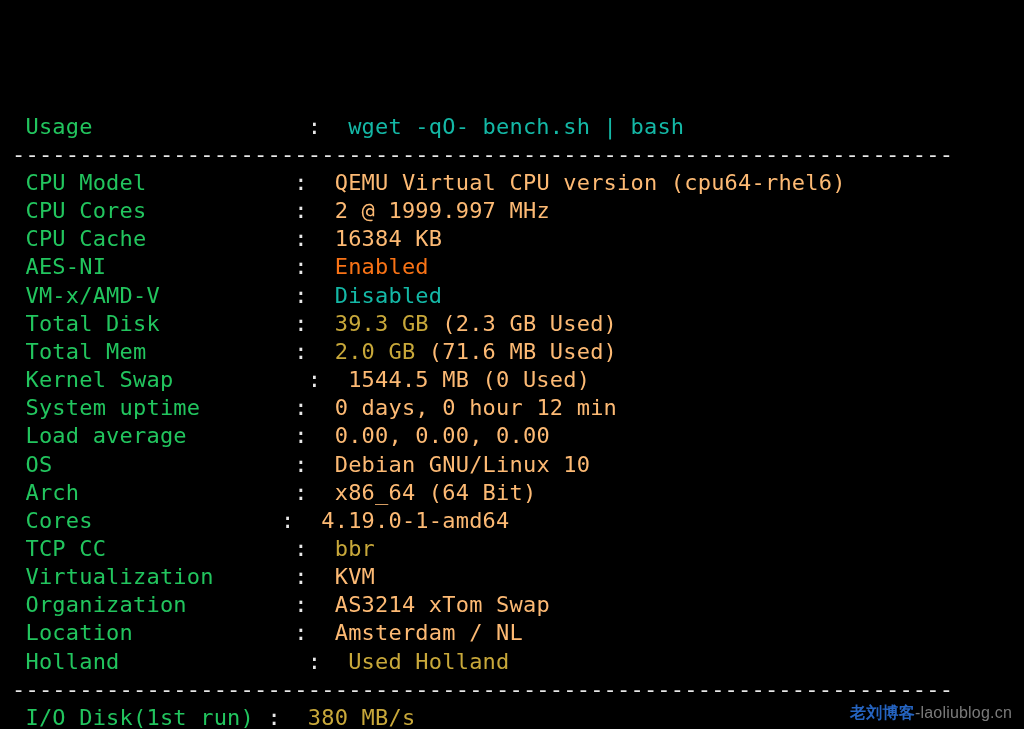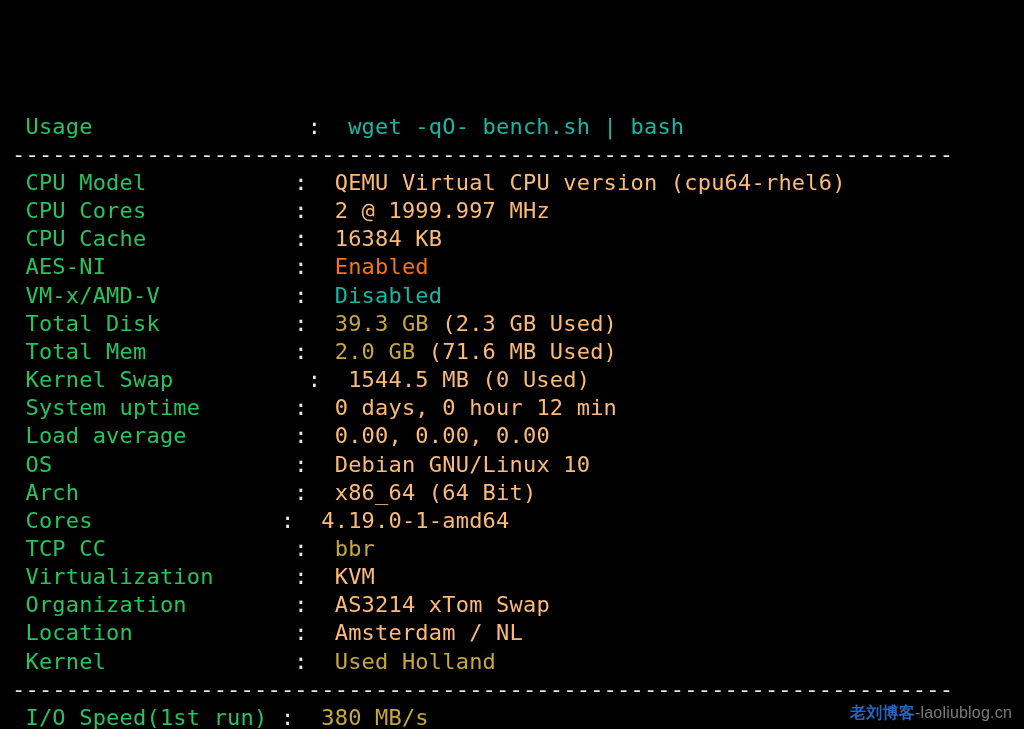--- a/index.html
+++ b/index.html
@@ -53,23 +53,23 @@
 <span class="lbl"> Kernel Swap          </span><span class="col">:  </span><span class="cyan">1544.5 MB (0 Used)</span>
 <span class="lbl"> System uptime       </span><span class="col">:  </span><span class="cyan">0 days, 0 hour 12 min</span>
 <span class="lbl"> Load average        </span><span class="col">:  </span><span class="cyan">0.00, 0.00, 0.00</span>
 <span class="lbl"> OS                  </span><span class="col">:  </span><span class="cyan">Debian GNU/Linux 10</span>
 <span class="lbl"> Arch                </span><span class="col">:  </span><span class="cyan">x86_64 (64 Bit)</span>
 <span class="lbl"> Cores              </span><span class="col">:  </span><span class="cyan">4.19.0-1-amd64</span>
 <span class="lbl"> TCP CC              </span><span class="col">:  </span><span class="gold">bbr</span>
 <span class="lbl"> Virtualization      </span><span class="col">:  </span><span class="cyan">KVM</span>
 <span class="lbl"> Organization        </span><span class="col">:  </span><span class="cyan">AS3214 xTom Swap</span>
 <span class="lbl"> Location            </span><span class="col">:  </span><span class="cyan">Amsterdam / NL</span>
-<span class="lbl"> Kernel              </span><span class="col">:  </span><span class="gold">Used Holland</span>
+<span class="lbl"> Holland              </span><span class="col">:  </span><span class="gold">Used Holland</span>
 </div><span class="sep">----------------------------------------------------------------------</span>
-<div><span class="lbl"> I/O Speed(1st run) </span><span class="col">:  </span><span class="gold">380 MB/s</span>
+<div><span class="lbl"> I/O Disk(1st run) </span><span class="col">:  </span><span class="gold">380 MB/s</span>
 
 
 
 </div></div>
 
 <div class="watermark"><span>老刘博客</span><span class="gray">-laoliublog.cn</span></div>
 
 
 
 

